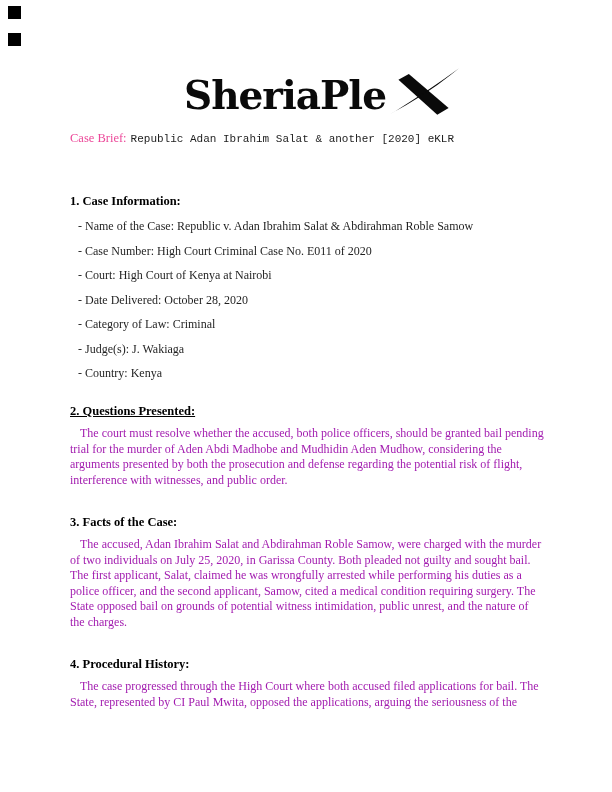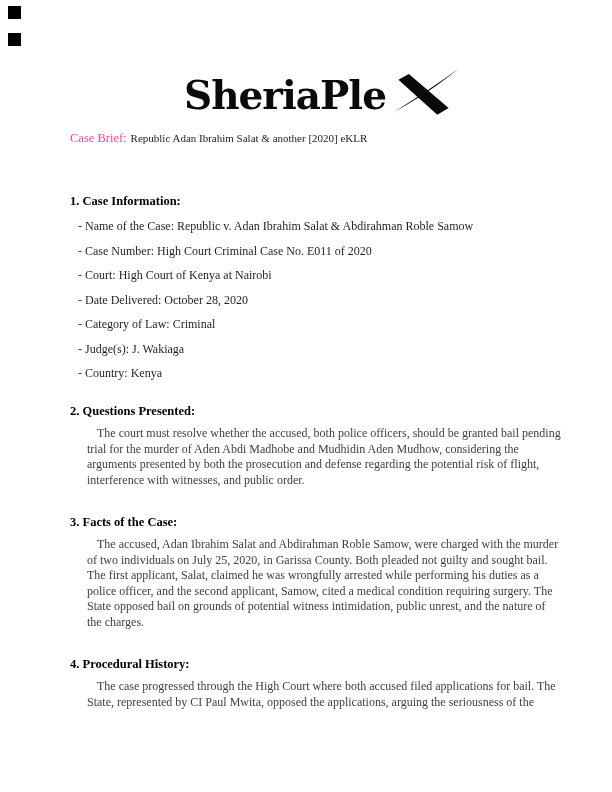--- a/index.html
+++ b/index.html
@@ -42,56 +42,56 @@
   }
   .logo-x { width: 72px; height: 48px; margin-left: 2px; margin-bottom: 2px; }
 
   .subtitle {
     position: absolute;
     left: 70px;
     top: 128px;
     white-space: nowrap;
   }
   .subtitle-prefix { font-family: "Liberation Serif", serif; font-size: 12.5px; color: #ec4899; }
-  .subtitle-main  { font-family: Liberation Serif, serif; font-size: 11px; color: #1c1c1c; }
+  .subtitle-main  { font-family: Liberation Mono, monospace; font-size: 11px; color: #1c1c1c; }
 
   .sec-heading {
     position: absolute;
     left: 70px;
     font-size: 12.5px;
     font-weight: bold;
     color: #000000;
     white-space: nowrap;
   }
   #sec1-heading { top: 194px; }
-  #sec2-heading { top: 404px; }
+  #sec2-heading { top: 404px; text-decoration: underline; }
   #sec3-heading { top: 515px; }
   #sec4-heading { top: 657px; }
 
   .info-list {
     position: absolute;
     left: 78px;
     top: 217px;
     font-size: 12px;
   }
   .info-item {
     height: 24.5px;
     line-height: 18px;
     white-space: nowrap;
   }
 
   .para {
     position: absolute;
-    left: 87px;
+    left: 70px;
     width: 476px;
     font-size: 12px;
     line-height: 15.6px;
     text-indent: 10px;
     text-align: left;
-    color: #404040;
+    color: #a21caf;
   }
   #sec2-body { top: 426px; }
   #sec3-body { top: 537px; }
   #sec4-body { top: 679px; }
 </style>
 </head>
 <body>
 
 <div class="page">
 

